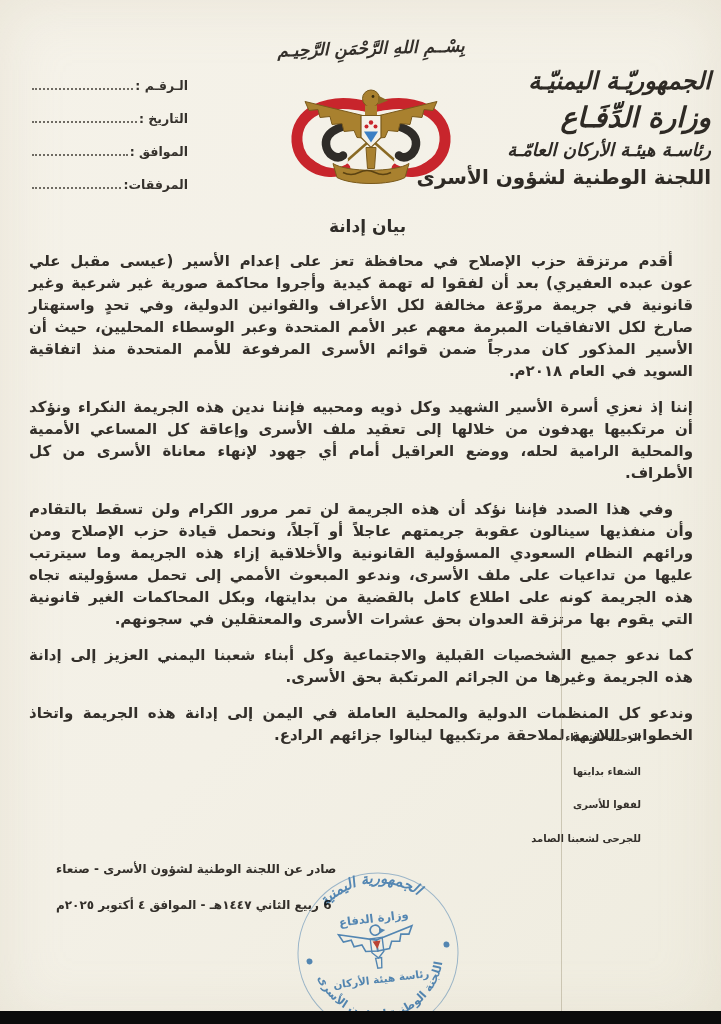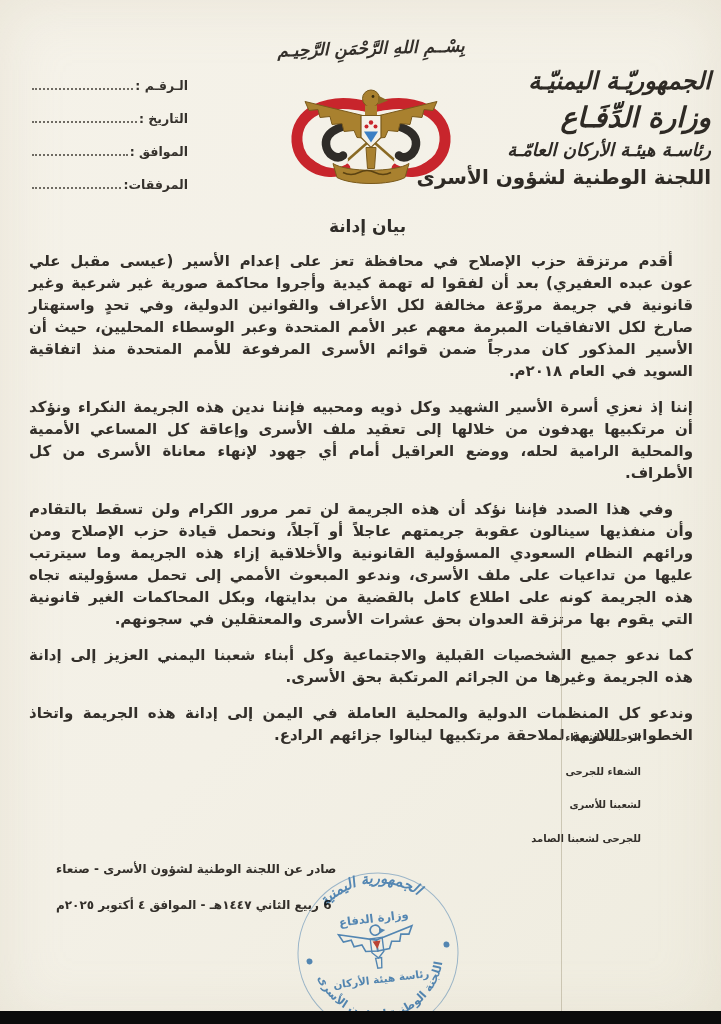--- a/index.html
+++ b/index.html
@@ -142,22 +142,22 @@
   <div class="body-text">
     <p class="indent">أقدم مرتزقة حزب الإصلاح في محافظة تعز على إعدام الأسير (عيسى مقبل علي عون عبده العفيري) بعد أن لفقوا له تهمة كيدية وأجروا محاكمة صورية غير شرعية وغير قانونية في جريمة مروّعة مخالفة لكل الأعراف والقوانين الدولية، وفي تحدٍ واستهتار صارخ لكل الاتفاقيات المبرمة معهم عبر الأمم المتحدة وعبر الوسطاء المحليين، حيث أن الأسير المذكور كان مدرجاً ضمن قوائم الأسرى المرفوعة للأمم المتحدة منذ اتفاقية السويد في العام ٢٠١٨م.</p>
     <p>إننا إذ نعزي أسرة الأسير الشهيد وكل ذويه ومحبيه فإننا ندين هذه الجريمة النكراء ونؤكد أن مرتكبيها يهدفون من خلالها إلى تعقيد ملف الأسرى وإعاقة كل المساعي الأممية والمحلية الرامية لحله، ووضع العراقيل أمام أي جهود لإنهاء معاناة الأسرى من كل الأطراف.</p>
     <p class="indent">وفي هذا الصدد فإننا نؤكد أن هذه الجريمة لن تمر مرور الكرام ولن تسقط بالتقادم وأن منفذيها سينالون عقوبة جريمتهم عاجلاً أو آجلاً، ونحمل قيادة حزب الإصلاح ومن ورائهم النظام السعودي المسؤولية القانونية والأخلاقية إزاء هذه الجريمة وما سيترتب عليها من تداعيات على ملف الأسرى، وندعو المبعوث الأممي إلى تحمل مسؤوليته تجاه هذه الجريمة كونه على اطلاع كامل بالقضية من بدايتها، وبكل المحاكمات الغير قانونية التي يقوم بها مرتزقة العدوان بحق عشرات الأسرى والمعتقلين في سجونهم.</p>
     <p>كما ندعو جميع الشخصيات القبلية والاجتماعية وكل أبناء شعبنا اليمني العزيز إلى إدانة هذه الجريمة وغيرها من الجرائم المرتكبة بحق الأسرى.</p>
     <p>وندعو كل المنظمات الدولية والمحلية العاملة في اليمن إلى إدانة هذه الجريمة واتخاذ الخطوات اللازمة لملاحقة مرتكبيها لينالوا جزائهم الرادع.</p>
   </div>
 
   <div class="slogans">
     <div>الرحمة للشهداء</div>
-    <div>الشفاء للجرحى</div>
-    <div>لشعبنا للأسرى</div>
+    <div>الشفاء بدايتها</div>
+    <div>لفقوا للأسرى</div>
     <div>للجرحى لشعبنا الصامد</div>
   </div>
 
   <div class="footer">
     <div>صادر عن اللجنة الوطنية لشؤون الأسرى - صنعاء</div>
     <div>6 ربيع الثاني ١٤٤٧هـ - الموافق ٤ أكتوبر ٢٠٢٥م</div>
   </div>
 
   <svg class="stamp" viewBox="0 0 170 170" aria-hidden="true">
     <defs>

